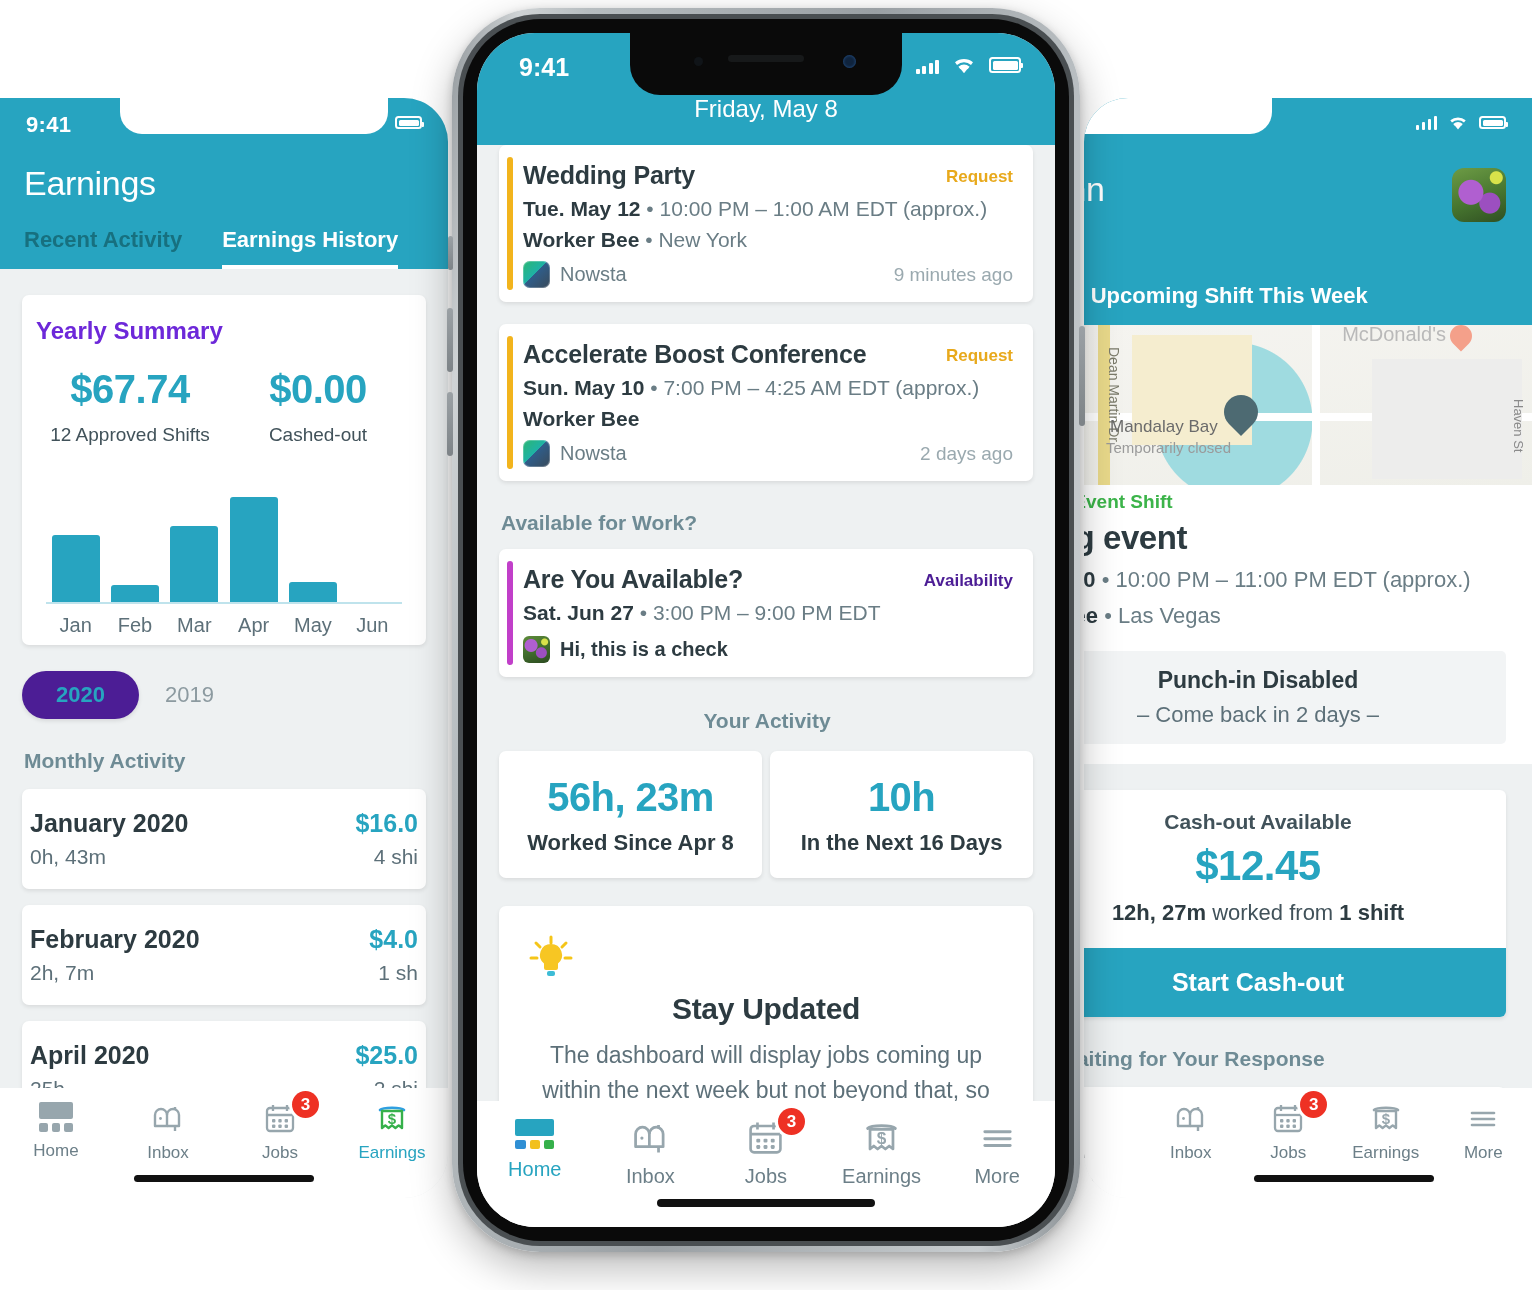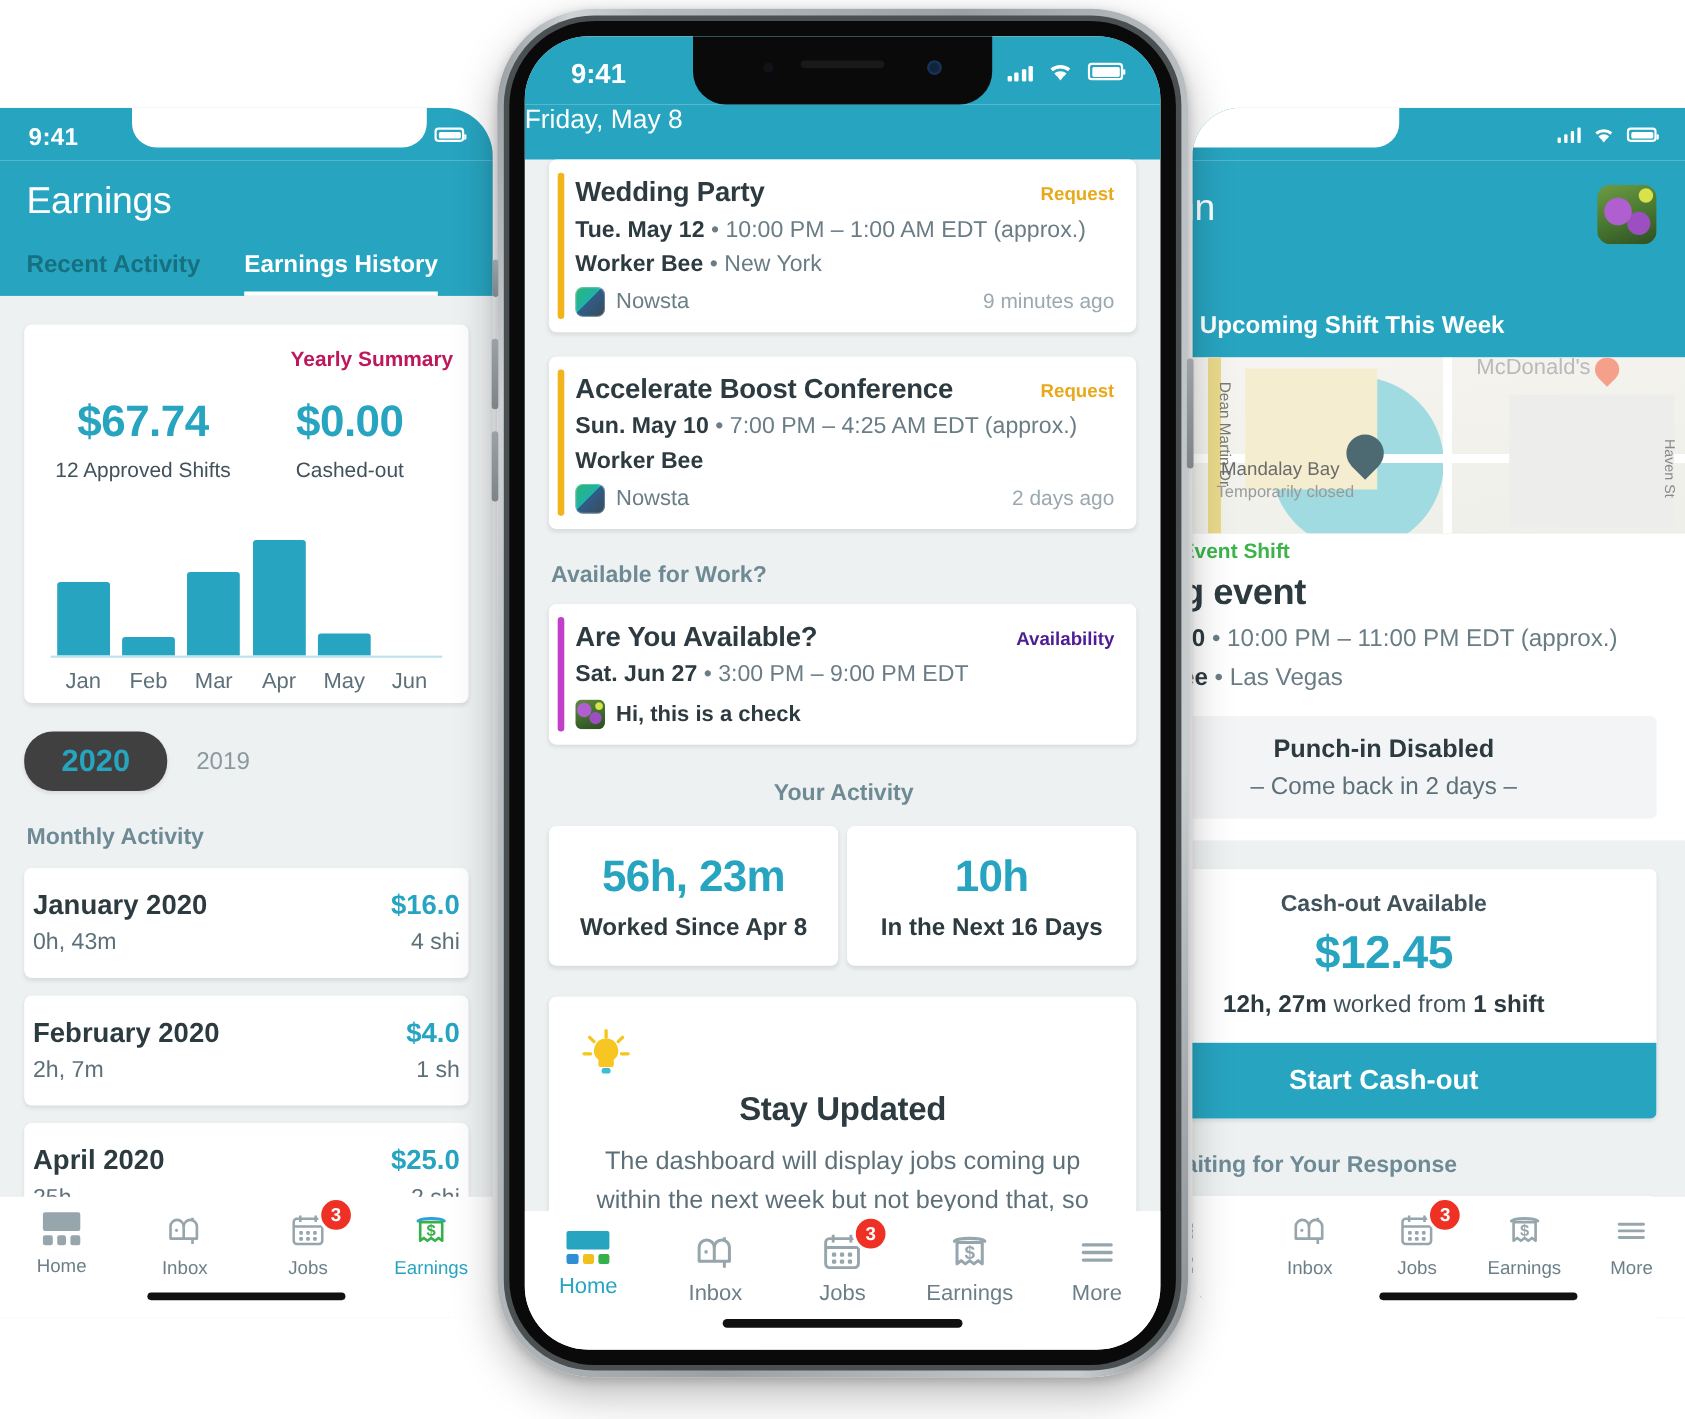--- a/index.html
+++ b/index.html
@@ -63,34 +63,34 @@
     position:absolute; left:120px; top:0; width:268px; height:36px; background:#fff;
     border-radius: 0 0 22px 22px; z-index:3;
   }
   .l-header { background:#27a4c0; padding: 18px 24px 0 24px; }
   .l-title { color:#fff; font-size:34px; letter-spacing:-.3px; }
   .l-tabs { display:flex; gap:40px; margin-top:24px; }
   .l-tab { font-size:22px; font-weight:bold; color:#17707f; padding-bottom:12px; }
   .l-tab.active { color:#fff; border-bottom:4px solid #fff; }
   .l-body { padding: 26px 22px 0 22px; }
   .summary-card { padding: 22px 14px 8px 14px; }
-  .summary-title { text-align:right; font-size:19px; font-weight:bold; color:#be185d; }
+  .summary-title { text-align:left; font-size:24px; font-weight:bold; color:#6d28d9; }
   .summary-row { display:flex; margin-top:22px; }
   .summary-col { flex:1; text-align:center; }
   .summary-amt { font-size:40px; color:#27a4c0; font-weight:bold; letter-spacing:-.5px;}
   .summary-sub { font-size:19px; color:#41525a; margin-top:12px; }
   .chart { margin: 28px 10px 0 10px; height: 130px; position:relative; }
   .chart .axis { position:absolute; left:0; right:0; bottom:0; height:2px; background:#bfe3ec; }
   .bars-wrap { position:absolute; left:0; right:0; bottom:2px; height:128px; display:flex; align-items:flex-end; }
   .bar-col { flex:1; display:flex; justify-content:center; }
   .bar { width:48px; background:#27a4c0; border-radius:3px 3px 0 0; }
   .chart-labels { display:flex; margin: 10px 10px 0 10px; }
   .chart-labels div { flex:1; text-align:center; font-size:20px; color:#5d7079; }
   .year-row { display:flex; align-items:center; gap:20px; margin: 26px 0 0 0; }
-  .year-pill { background:#404040; border-radius:26px; padding:11px 34px; font-size:28px;
+  .year-pill { background:#4c1d95; border-radius:26px; padding:11px 34px; font-size:22px;
     font-weight:bold; color:#27a4c0; box-shadow:0 2px 4px rgba(0,0,0,.10); }
   .year-alt { font-size:22px; color:#8c9aa0; padding-left:6px; }
   .monthly-label { margin: 30px 0 16px 2px; }
   .mrow { padding: 20px 8px; margin-bottom: 16px; display:flex; justify-content:space-between; }
   .m-name { font-size:25px; font-weight:bold; color:#2d3b41; }
   .m-time { font-size:21px; color:#5d7079; margin-top:7px; }
   .m-amt { font-size:25px; font-weight:bold; color:#27a4c0; text-align:right;}
   .m-shifts { font-size:21px; color:#5d7079; margin-top:7px; text-align:right;}
 
   
@@ -192,21 +192,21 @@
     background:#10243d; box-shadow: inset 0 0 3px #2a5a96; }
   .c-sensor { position:absolute; left:64px; top:24px; width:9px; height:9px; border-radius:50%; background:#101418; }
   .btn-side { position:absolute; background: linear-gradient(180deg,#9ba1a5,#7d8387); border-radius:3px; }
   .btn-left1 { left:-4px; top:228px; width:5px; height:34px; }
   .btn-left2 { left:-5px; top:300px; width:6px; height:64px; }
   .btn-left3 { left:-5px; top:384px; width:6px; height:64px; }
   .btn-right { right:-5px; top:318px; width:6px; height:100px; }
   .c-status { height:62px; background:#27a4c0; color:#fff; display:flex;
     align-items:flex-start; justify-content:space-between; padding: 20px 34px 0 42px;
     font-size:25px; font-weight:bold; }
-  .c-header { background:#27a4c0; padding-bottom:22px; }
+  .c-header { background:#27a4c0; text-align:center; padding-bottom:22px; }
   .c-date { color:#fff; font-size:24px; }
   .c-body { padding: 0 22px; }
   .act-row { display:flex; gap:8px; margin-top:18px; }
   .act-card { flex:1; padding: 24px 10px 22px 10px; text-align:center; }
   .act-num { font-size:40px; font-weight:bold; color:#27a4c0; letter-spacing:-.6px;}
   .act-sub { font-size:22px; font-weight:bold; color:#2d3b41; margin-top:10px; }
   .stay-card { margin-top:28px; padding: 28px 28px 34px 28px; text-align:center; }
   .bulb { font-size:44px; line-height:1; }
   .stay-title { font-size:30px; font-weight:bold; color:#2d3b41; margin-top:10px; letter-spacing:-.3px;}
   .stay-text { font-size:23px; color:#5d7079; line-height:1.5; margin-top:12px; }

